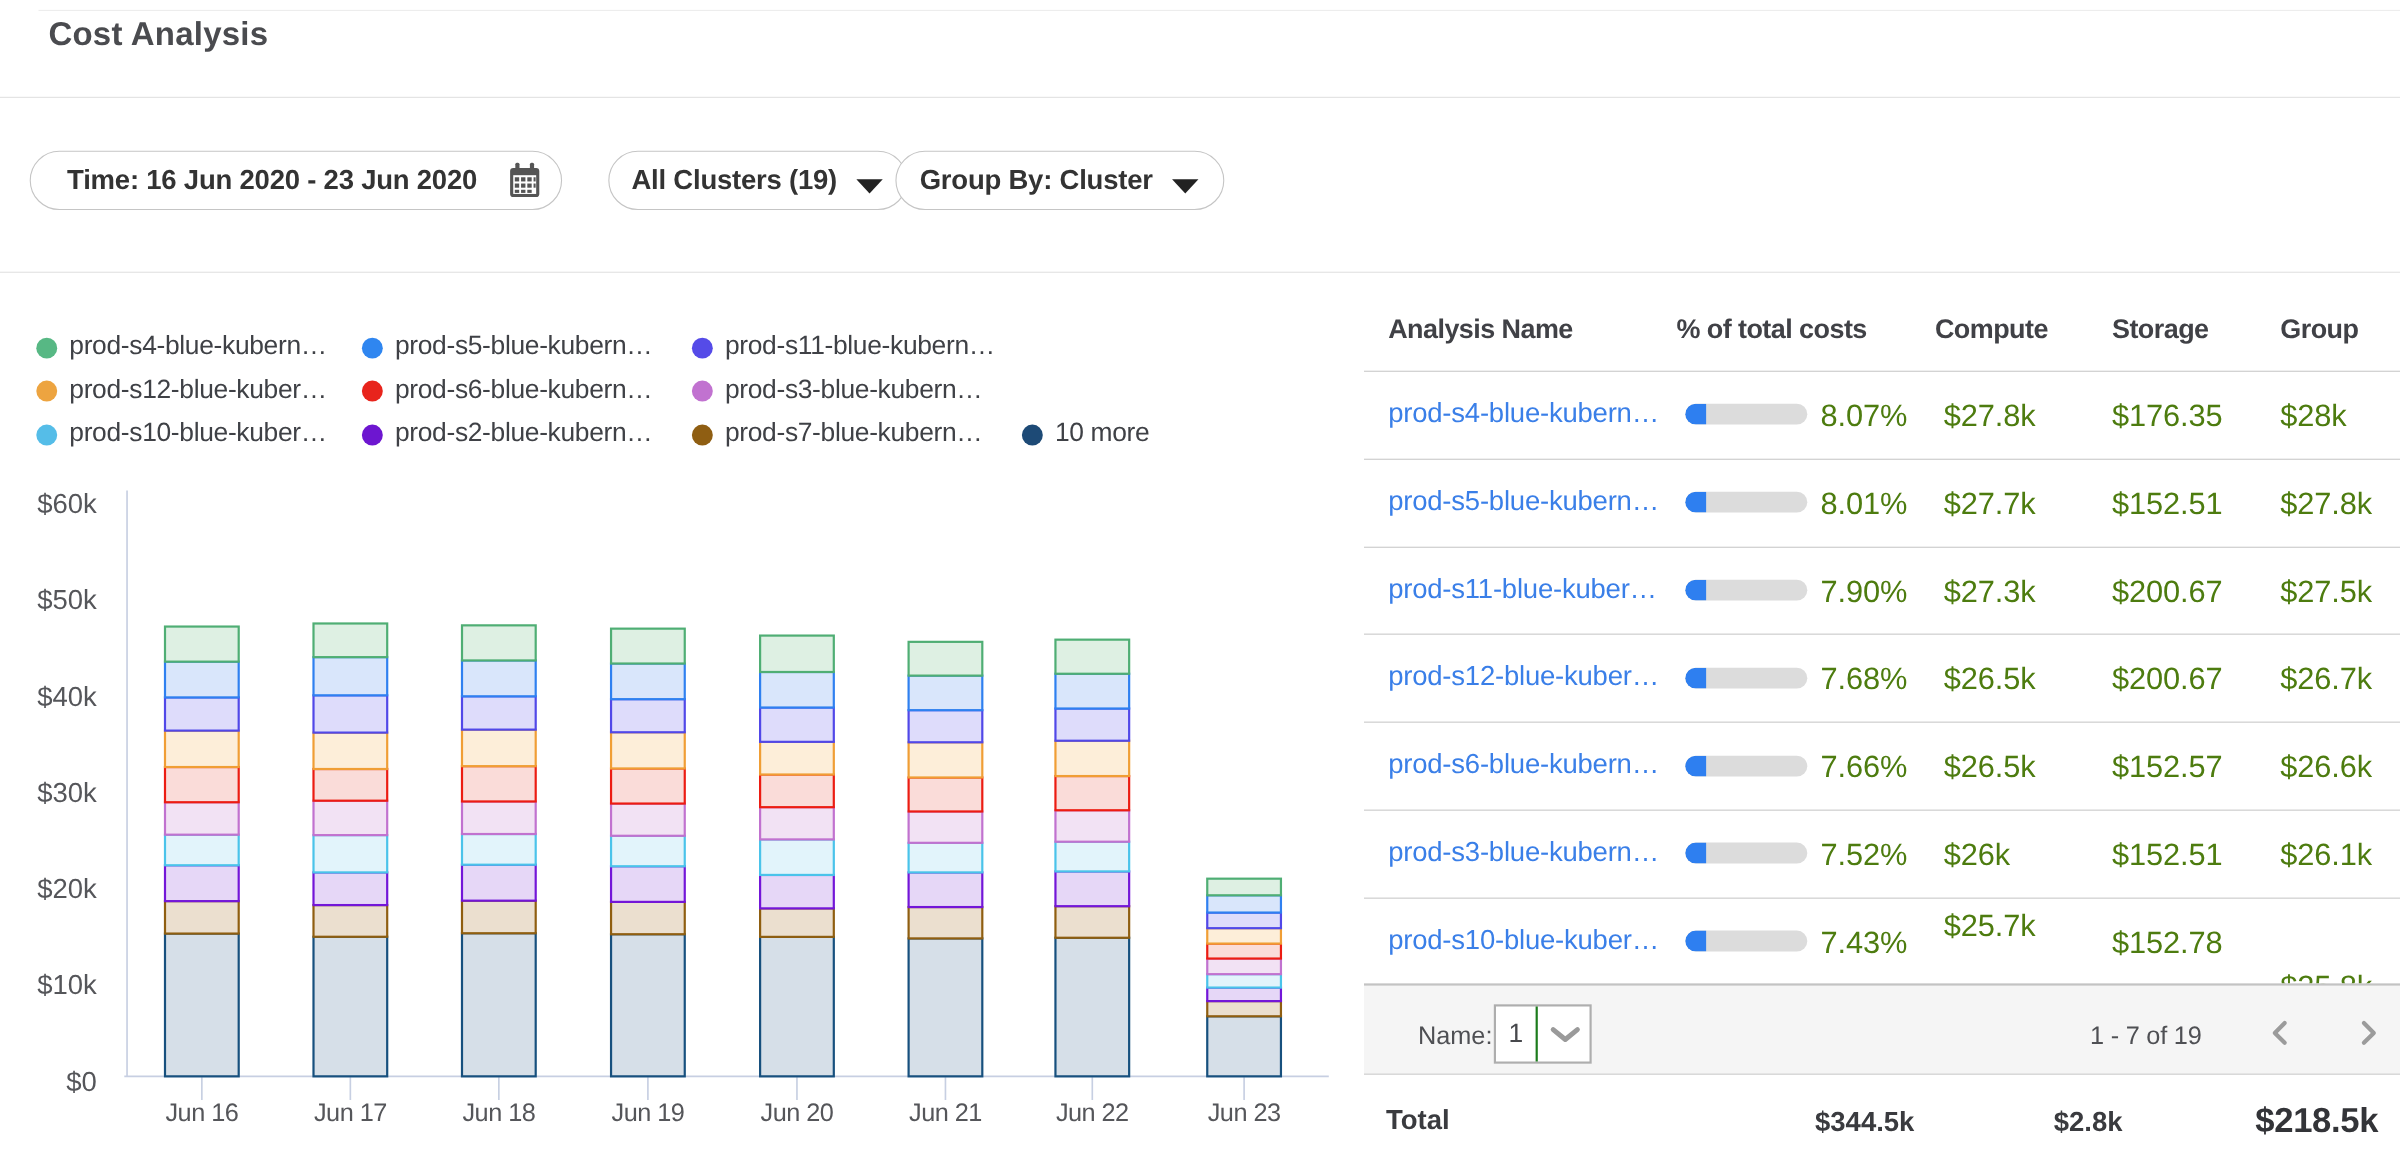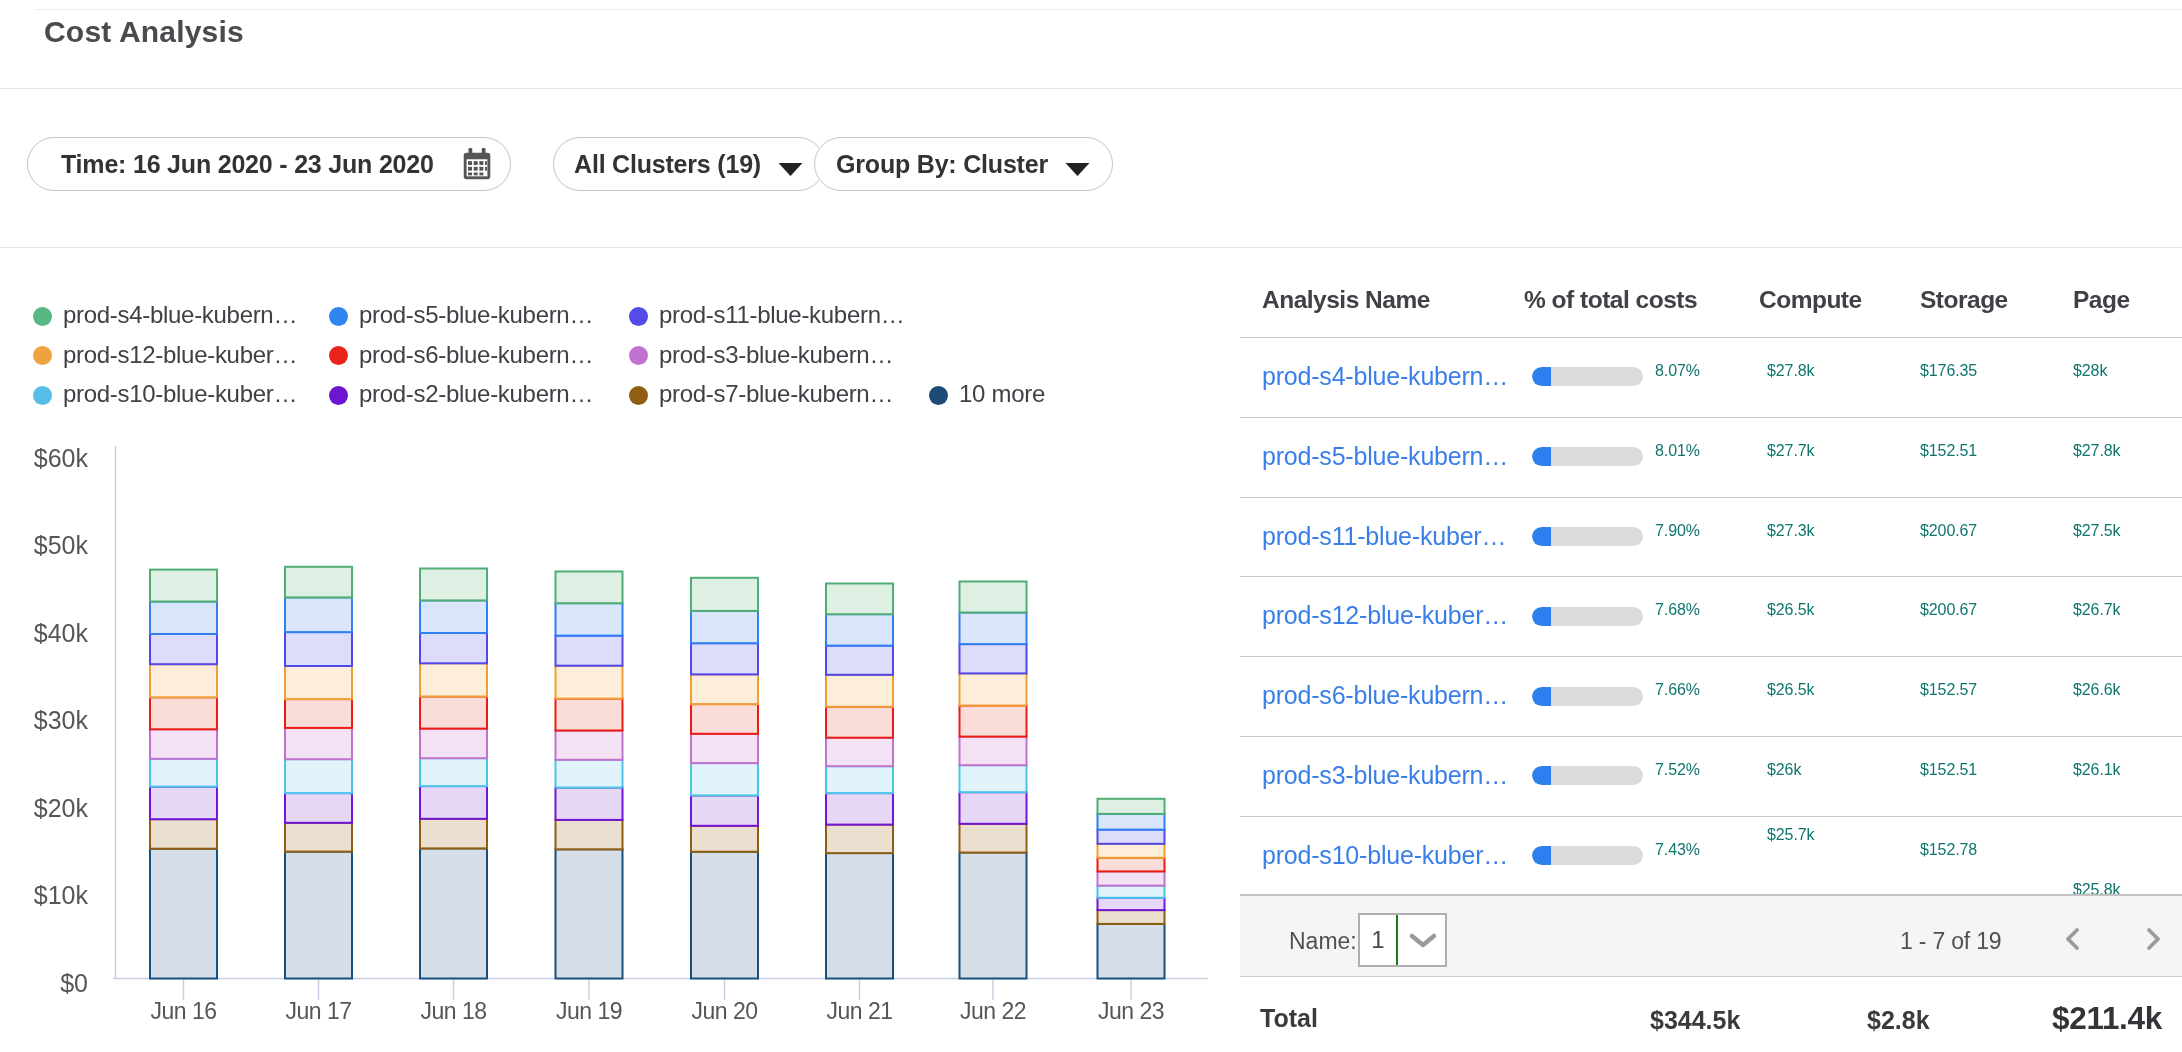--- a/index.html
+++ b/index.html
@@ -2,21 +2,21 @@
 <html><head>
 <meta charset="utf-8">
 <style>
 * { margin:0; padding:0; box-sizing:border-box; }
 html,body { width:2182px; height:1052px; background:#ffffff; font-family:"Liberation Sans", sans-serif; overflow:hidden; position:relative; }
 .abs { position:absolute; }
 .ldot { position:absolute; width:19px; height:19px; border-radius:50%; }
 .ltxt { position:absolute; font-size:24px; color:#3f4146; white-space:nowrap; letter-spacing:-0.3px; }
 .hr { position:absolute; left:1240px; right:0; height:1px; background:#c9c9c9; }
 .lnk { position:absolute; left:1262px; font-size:25px; color:#3a7fe8; white-space:nowrap; letter-spacing:-0.2px; }
-.cell { position:absolute; font-size:16px; color:#0f766e; white-space:nowrap; letter-spacing:-0.1px;text-align:center; }
+.cell { position:absolute; font-size:28px; color:#4d7c0f; white-space:nowrap; letter-spacing:-0.1px;text-align:center; }
 .pbar { position:absolute; left:1532px; width:111px; height:19px; border-radius:10px; background:#dcdcdc; overflow:hidden; }
 .pfill { width:19px; height:19px; background:#2e7ff0; border-radius:10px 0 0 10px; }
 .c-pct { left:1655px; }
 .c-comp { left:1767px; }
 .c-stor { left:1920px; }
 .c-spend { left:2073px; }
 .hcell { position:absolute; font-size:24.5px; font-weight:bold; color:#404146; white-space:nowrap; letter-spacing:-0.5px; }
 .pill { position:absolute; top:137px; height:54px; border:1.5px solid #c5c5c5; border-radius:27px; background:#fff; display:flex; align-items:center; justify-content:center; font-size:25px; font-weight:bold; color:#333333; letter-spacing:-0.2px; }
 </style>
 </head>
@@ -186,21 +186,21 @@
 <rect x="1097.5" y="843.8" width="67" height="14.0" fill="#fdeed9" stroke="#f09e35" stroke-width="2"></rect>
 <rect x="1097.5" y="829.6" width="67" height="14.2" fill="#dedcfb" stroke="#5148e8" stroke-width="2"></rect>
 <rect x="1097.5" y="813.9" width="67" height="15.7" fill="#d9e6fb" stroke="#2f80f0" stroke-width="2"></rect>
 <rect x="1097.5" y="798.8" width="67" height="15.1" fill="#def0e3" stroke="#4fae74" stroke-width="2"></rect>
 </svg>
 
 <div class="hcell" style="left:1262px;top:286px;">Analysis Name</div>
 <div class="hcell" style="left:1524px;top:286px;">% of total costs</div>
 <div class="hcell" style="left:1759px;top:286px;">Compute</div>
 <div class="hcell" style="left:1920px;top:286px;">Storage</div>
-<div class="hcell" style="left:2073px;top:286px;">Page</div>
+<div class="hcell" style="left:2073px;top:286px;">Group</div>
 
 <div class="hr" style="top:337.0px"></div>
 <div class="hr" style="top:416.8px"></div>
 <div class="hr" style="top:496.6px"></div>
 <div class="hr" style="top:576.4px"></div>
 <div class="hr" style="top:656.2px"></div>
 <div class="hr" style="top:736.0px"></div>
 <div class="hr" style="top:815.8px"></div>
 <div class="hr" style="top:895.6px"></div>
 <div class="lnk" style="top:361.9px">prod-s4-blue-kubern…</div>
@@ -272,13 +272,13 @@
 <svg class="abs" style="left:2062px;top:926px;" width="20" height="26" viewBox="0 0 20 26">
     <path d="M15 4 L6 13 L15 22" fill="none" stroke="#9b9b9b" stroke-width="3.8" stroke-linecap="round" stroke-linejoin="round"></path>
   </svg>
 <svg class="abs" style="left:2144px;top:926px;" width="20" height="26" viewBox="0 0 20 26">
     <path d="M5 4 L14 13 L5 22" fill="none" stroke="#9b9b9b" stroke-width="3.8" stroke-linecap="round" stroke-linejoin="round"></path>
   </svg>
 
 <div class="abs" style="left:1260px;top:1004px;font-size:25px;font-weight:bold;color:#3a3b3f;">Total</div>
 <div class="abs" style="left:1650px;top:1006px;width:84px;font-size:25px;font-weight:bold;color:#3a3b3f;">$344.5k</div>
 <div class="abs" style="left:1867px;top:1006px;font-size:25px;font-weight:bold;color:#3a3b3f;">$2.8k</div>
-<div class="abs" style="right:20px;top:1000px;font-size:31.5px;font-weight:bold;color:#333438;letter-spacing:-0.3px;">$211.4k</div>
+<div class="abs" style="right:20px;top:1000px;font-size:31.5px;font-weight:bold;color:#333438;letter-spacing:-0.3px;">$218.5k</div>
 
 </body></html>

